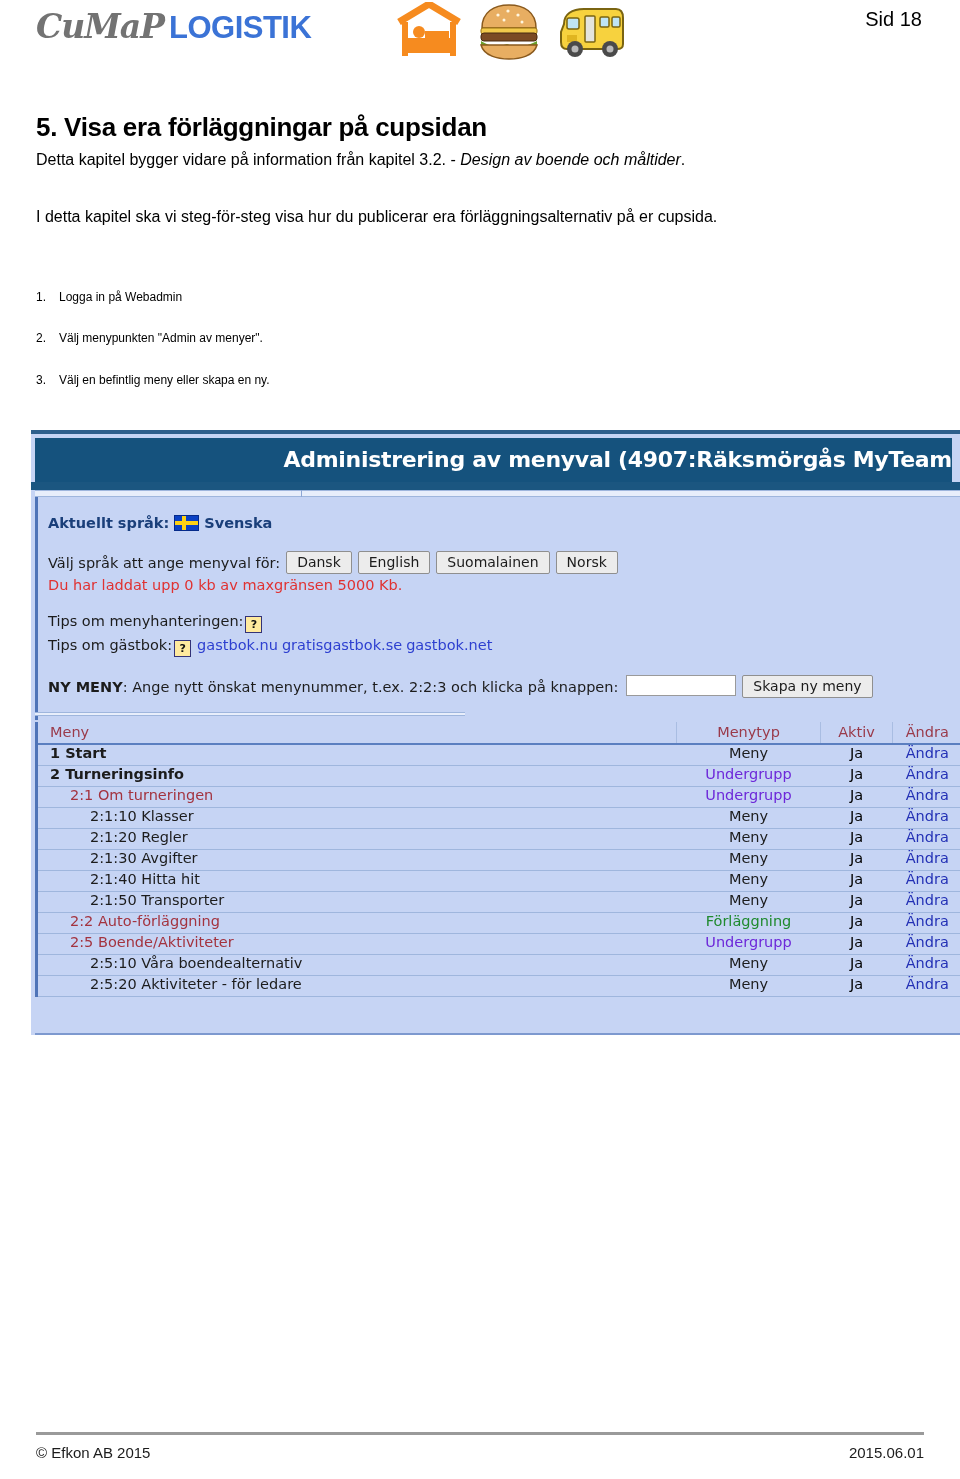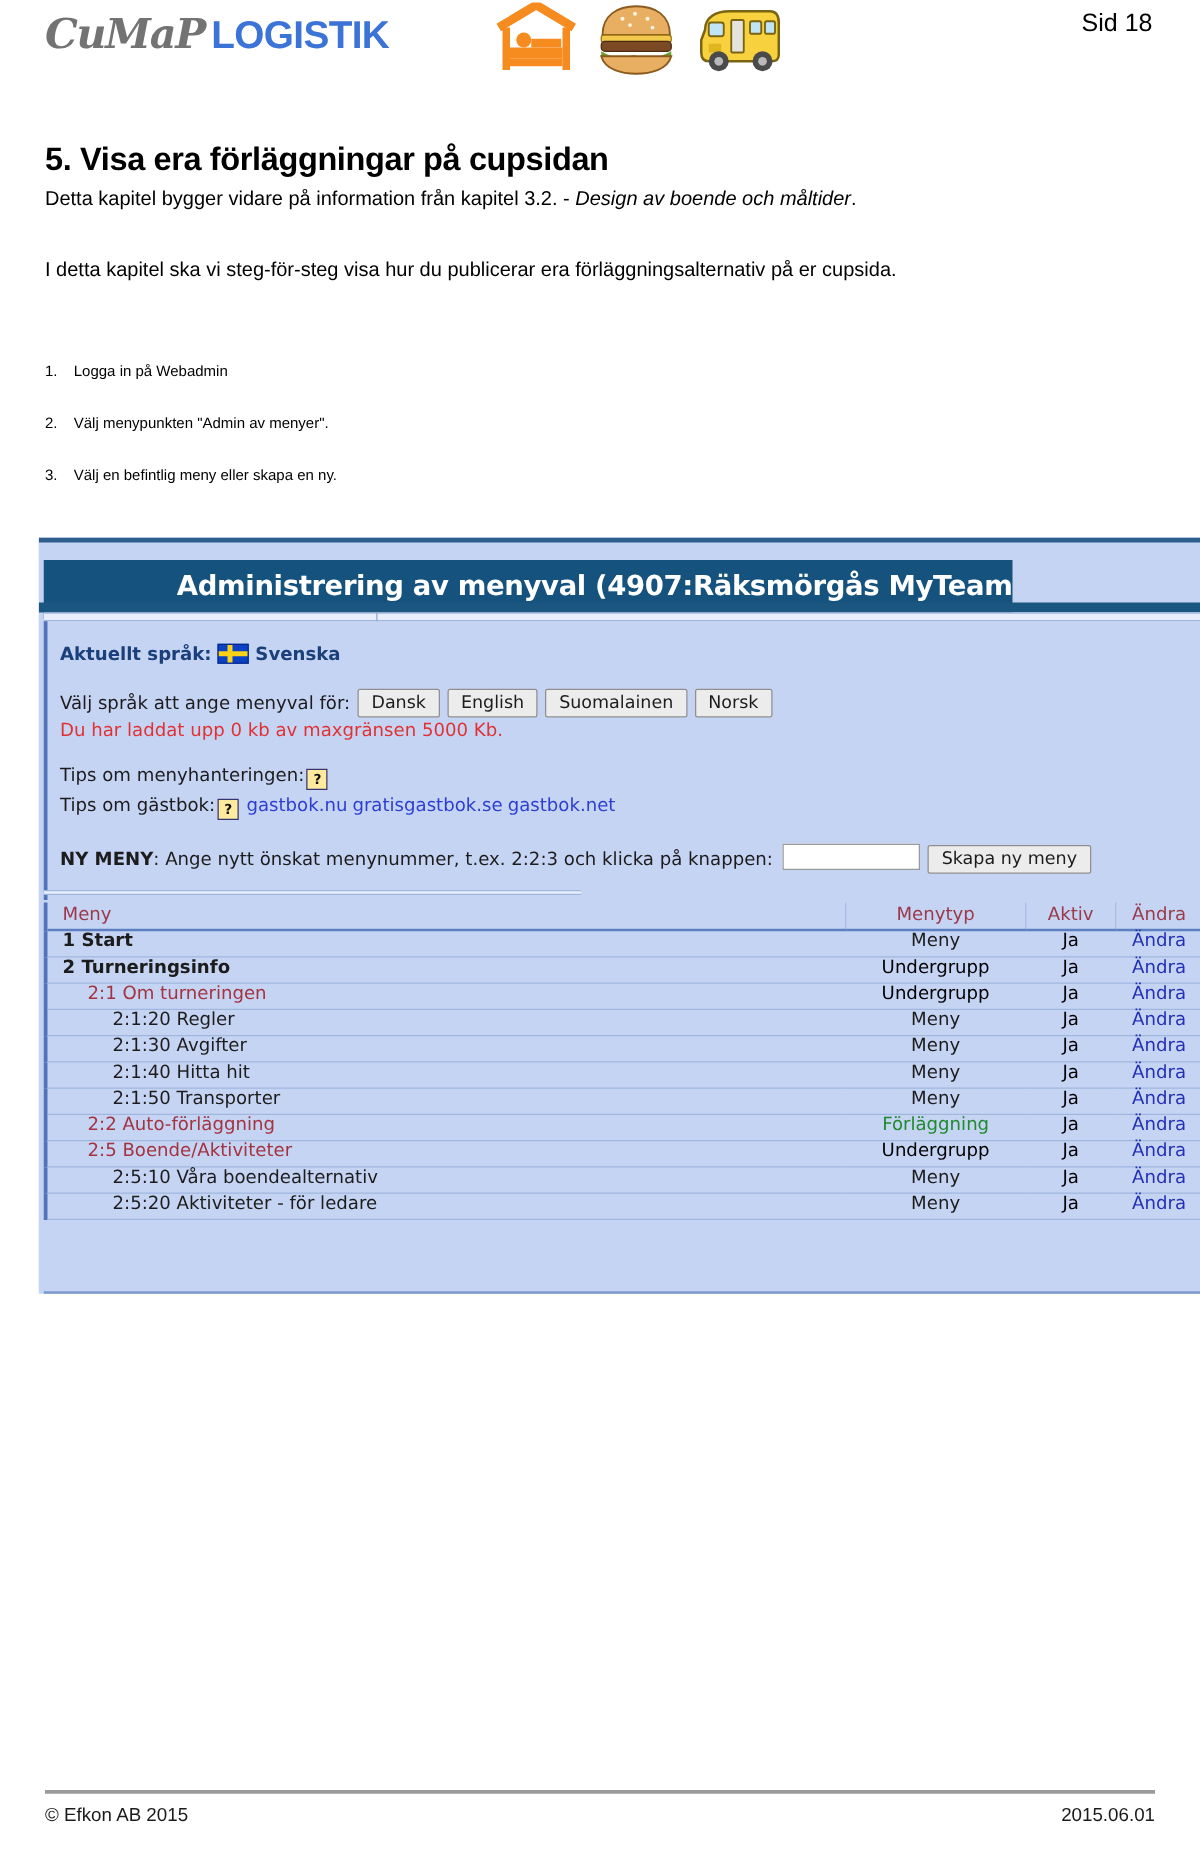--- a/index.html
+++ b/index.html
@@ -120,22 +120,22 @@
     overflow: hidden;
   }
   .shot-topline {
     position: absolute;
     left: 0; top: 0;
     width: 929px; height: 4px;
     background: #2e5f8c;
   }
   .shot-titlebar {
     position: absolute;
-    left: 4px; top: 18px;
-    width: 775px; height: 48px;
+    left: 4px; top: 8px;
+    width: 917px; height: 48px;
     background: #15527d;
     box-sizing: border-box;
   }
   .shot-titlebar .ttl {
     position: absolute;
     right: 0px;
     top: 9px;
     color: #ffffff;
     font-weight: bold;
     font-size: 22px;
@@ -322,21 +322,21 @@
     border-left: 3px solid #4f74b8;
   }
   table.menus tr.lvl1 td.c-meny { padding-left: 12px; font-weight: bold; color: #1c1c1c; }
   table.menus tr.lvl2 td.c-meny { padding-left: 32px; color: #a3333f; }
   table.menus tr.lvl3 td.c-meny { padding-left: 52px; color: #1c1c1c; }
   col.w-meny { width: 640px; }
   col.w-typ  { width: 144px; }
   col.w-akt  { width: 72px; }
   col.w-and  { width: 69px; }
   .t-meny { color: #1c1c1c; }
-  .t-undergrupp { color: #000000; }
+  .t-undergrupp { color: #6d28d9; }
   .t-forlaggning { color: #1f8a2e; }
   .andra-link { color: #2330b5; }
   .tbl-botline {
     position: absolute;
     left: 0;
     width: 925px; height: 4px;
     background: #7d99cf;
   }
 
   
@@ -491,20 +491,26 @@
             <td>Ja</td>
             <td><span class="andra-link">Ändra</span></td>
           </tr>
           <tr class="lvl2">
             <td class="c-meny">2:1 Om turneringen</td>
             <td><span class="t-undergrupp">Undergrupp</span></td>
             <td>Ja</td>
             <td><span class="andra-link">Ändra</span></td>
           </tr>
           <tr class="lvl3">
+            <td class="c-meny">2:1:10 Klasser</td>
+            <td><span class="t-meny">Meny</span></td>
+            <td>Ja</td>
+            <td><span class="andra-link">Ändra</span></td>
+          </tr>
+          <tr class="lvl3">
             <td class="c-meny">2:1:20 Regler</td>
             <td><span class="t-meny">Meny</span></td>
             <td>Ja</td>
             <td><span class="andra-link">Ändra</span></td>
           </tr>
           <tr class="lvl3">
             <td class="c-meny">2:1:30 Avgifter</td>
             <td><span class="t-meny">Meny</span></td>
             <td>Ja</td>
             <td><span class="andra-link">Ändra</span></td>

